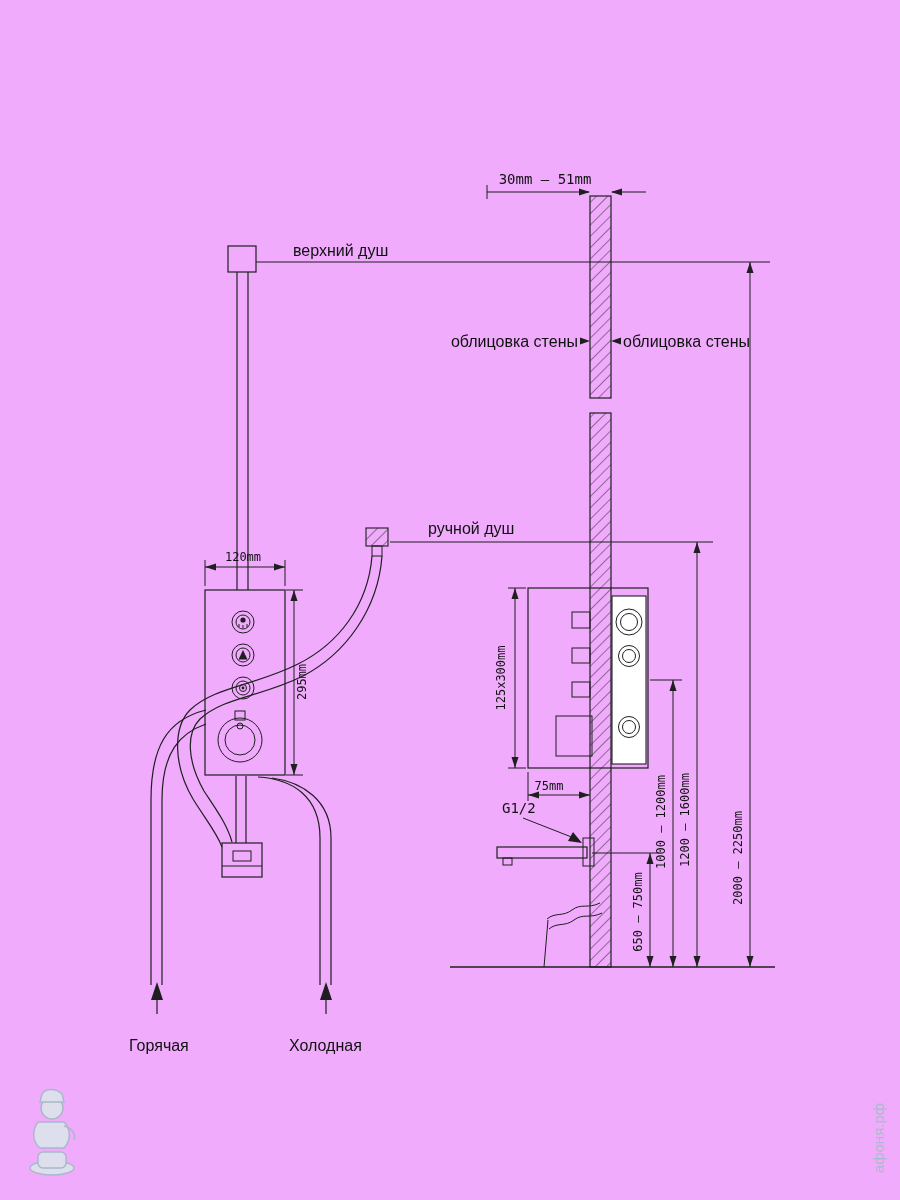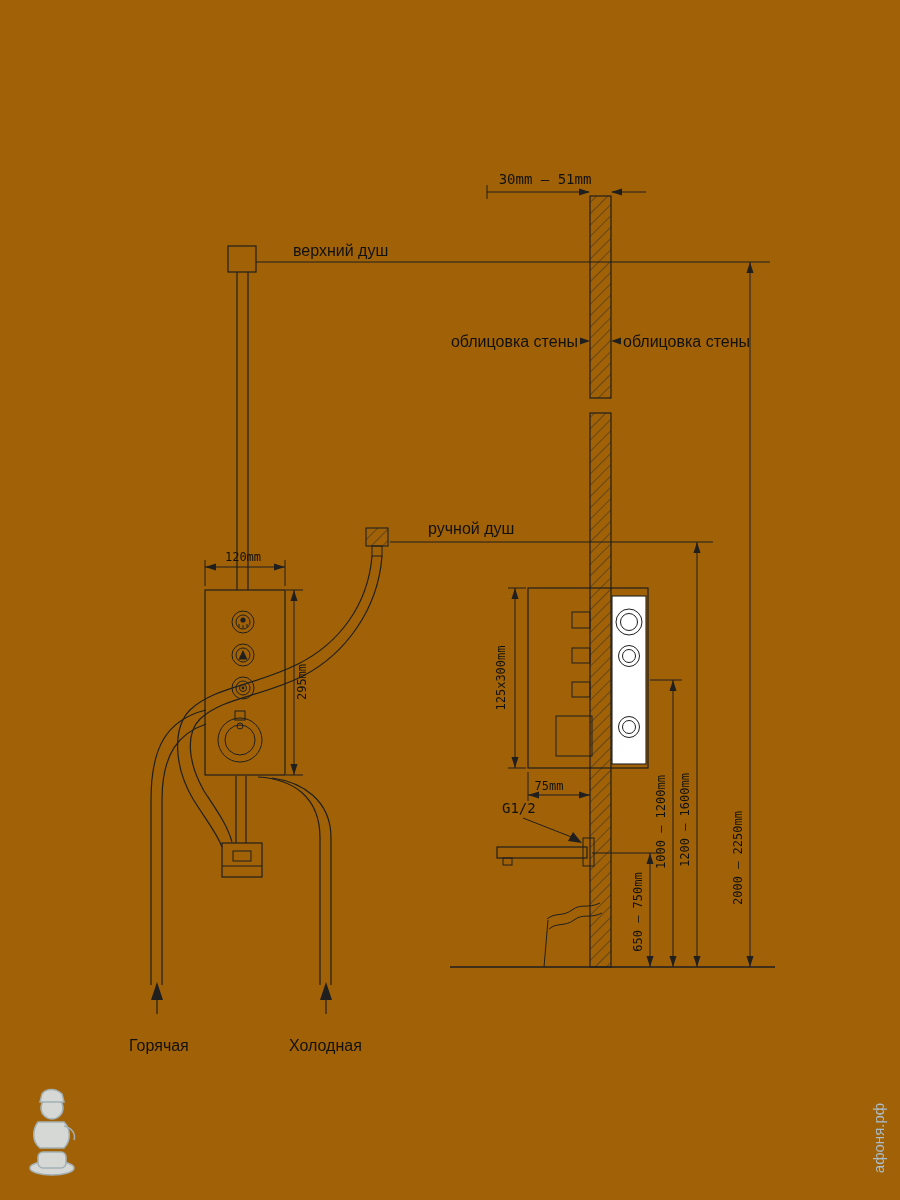--- a/index.html
+++ b/index.html
@@ -1,16 +1,16 @@
 <!DOCTYPE html>
 <html><head>
 <meta charset="utf-8">
 <style>
   html,body{margin:0;padding:0;background:#fff;}
-  .stage{position:relative;width:900px;height:1200px;background:#a16207;overflow:hidden;}
+  .stage{position:relative;width:900px;height:1200px;background:#f0abfc;overflow:hidden;}
   svg{position:absolute;left:0;top:0;}
   .ln{stroke:#1f1f1f;stroke-width:1.2;fill:none;}
   .thin{stroke:#1f1f1f;stroke-width:1;fill:none;}
   .dimln{stroke:#1f1f1f;stroke-width:1;fill:none;}
   .ah{fill:#1f1f1f;stroke:none;}
   text.dim{font-family:"DejaVu Sans Mono",monospace;font-size:12px;fill:#111;}
   text.dimbig{font-family:"DejaVu Sans Mono",monospace;font-size:14px;fill:#111;}
   text.lbl{font-family:"Liberation Sans","DejaVu Sans",sans-serif;font-size:16px;fill:#111;}
   text.wm{font-family:"Liberation Sans",sans-serif;font-size:15px;fill:#a9bcc9;}
 </style>

